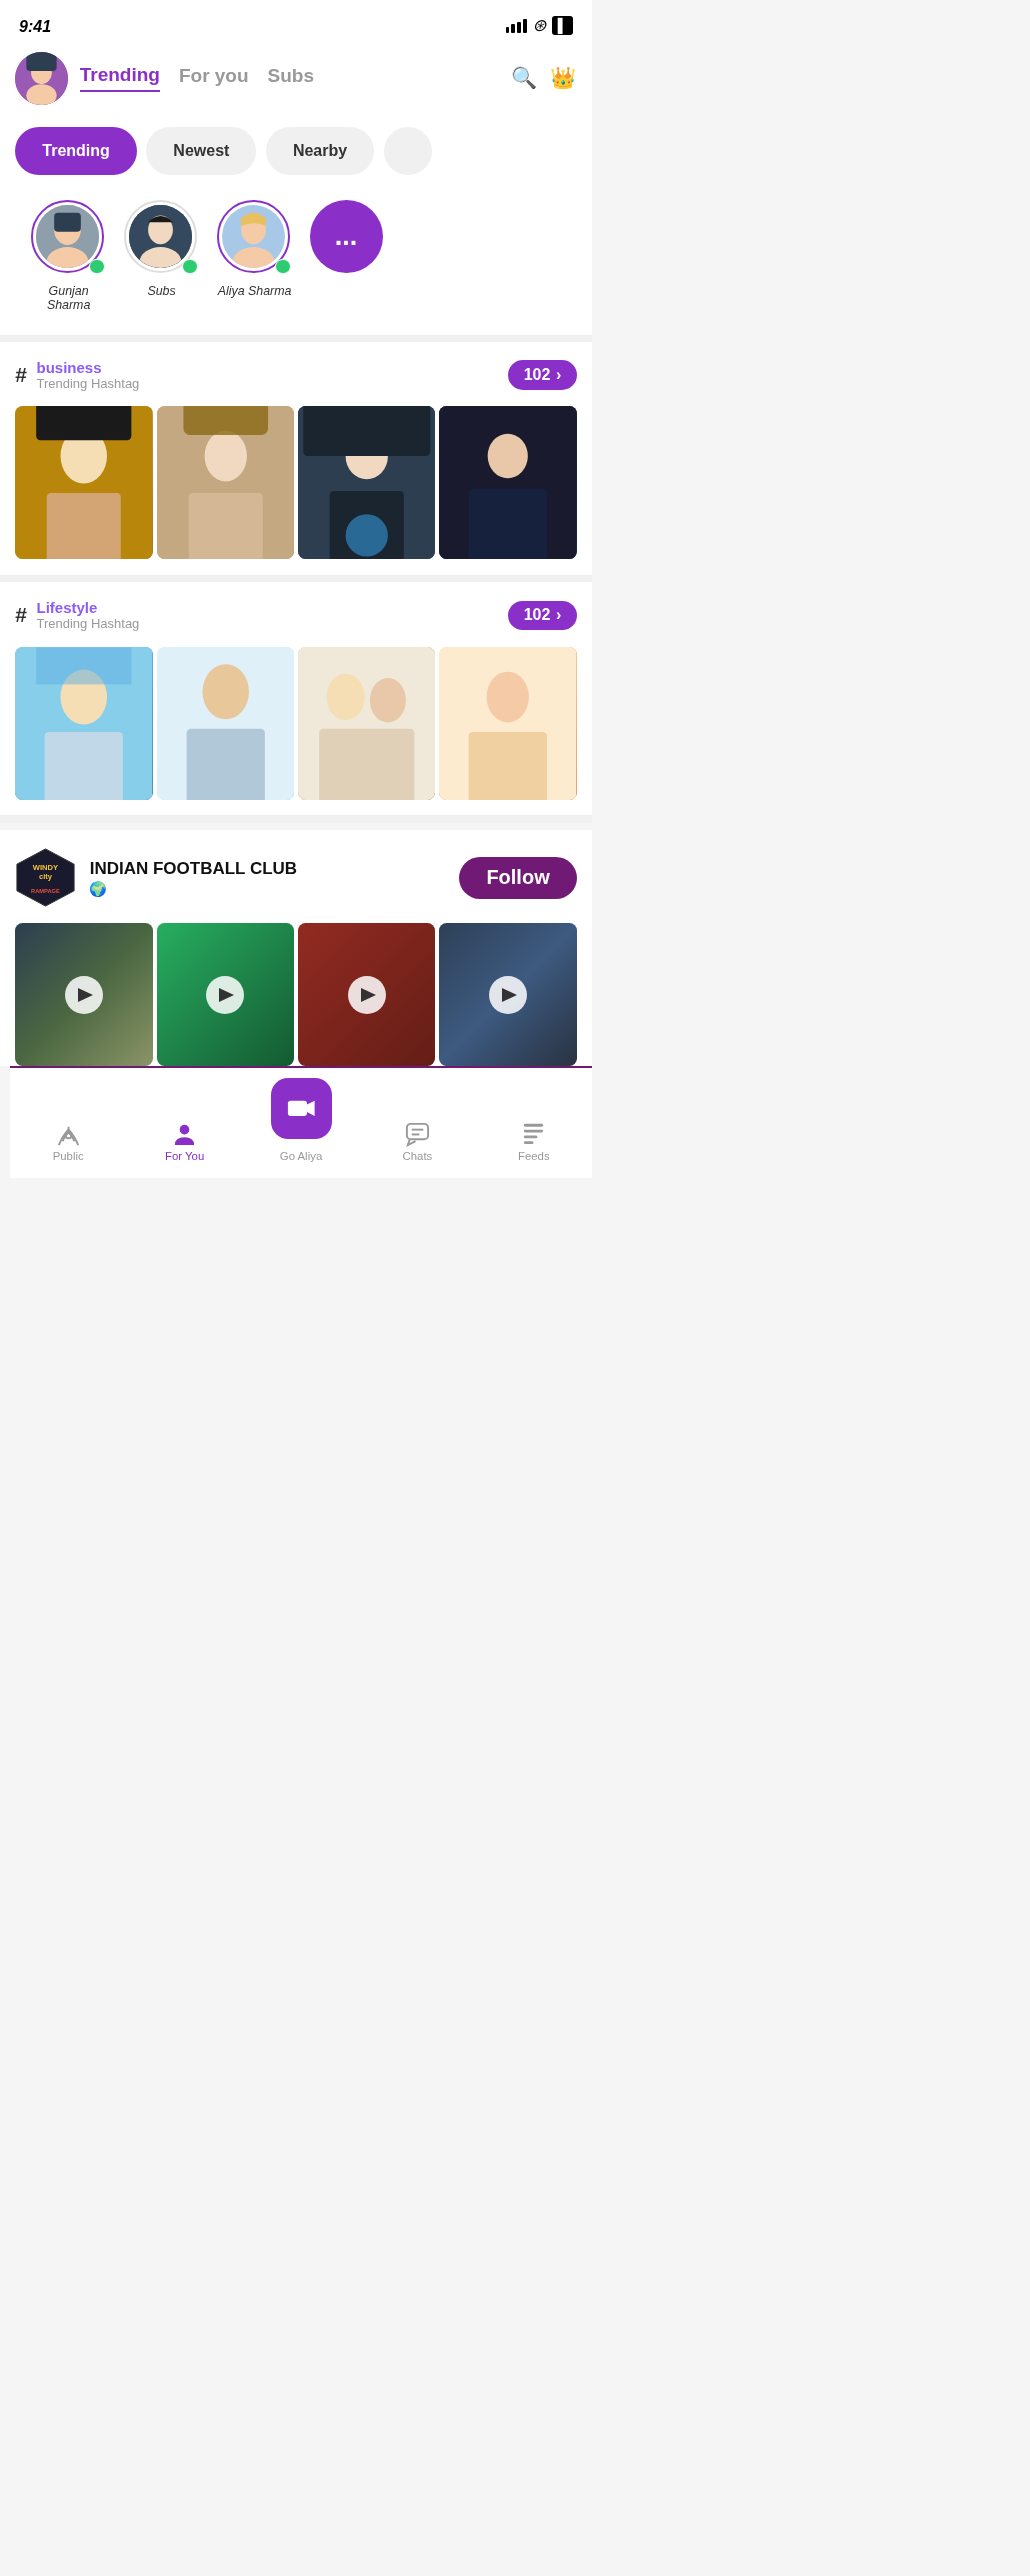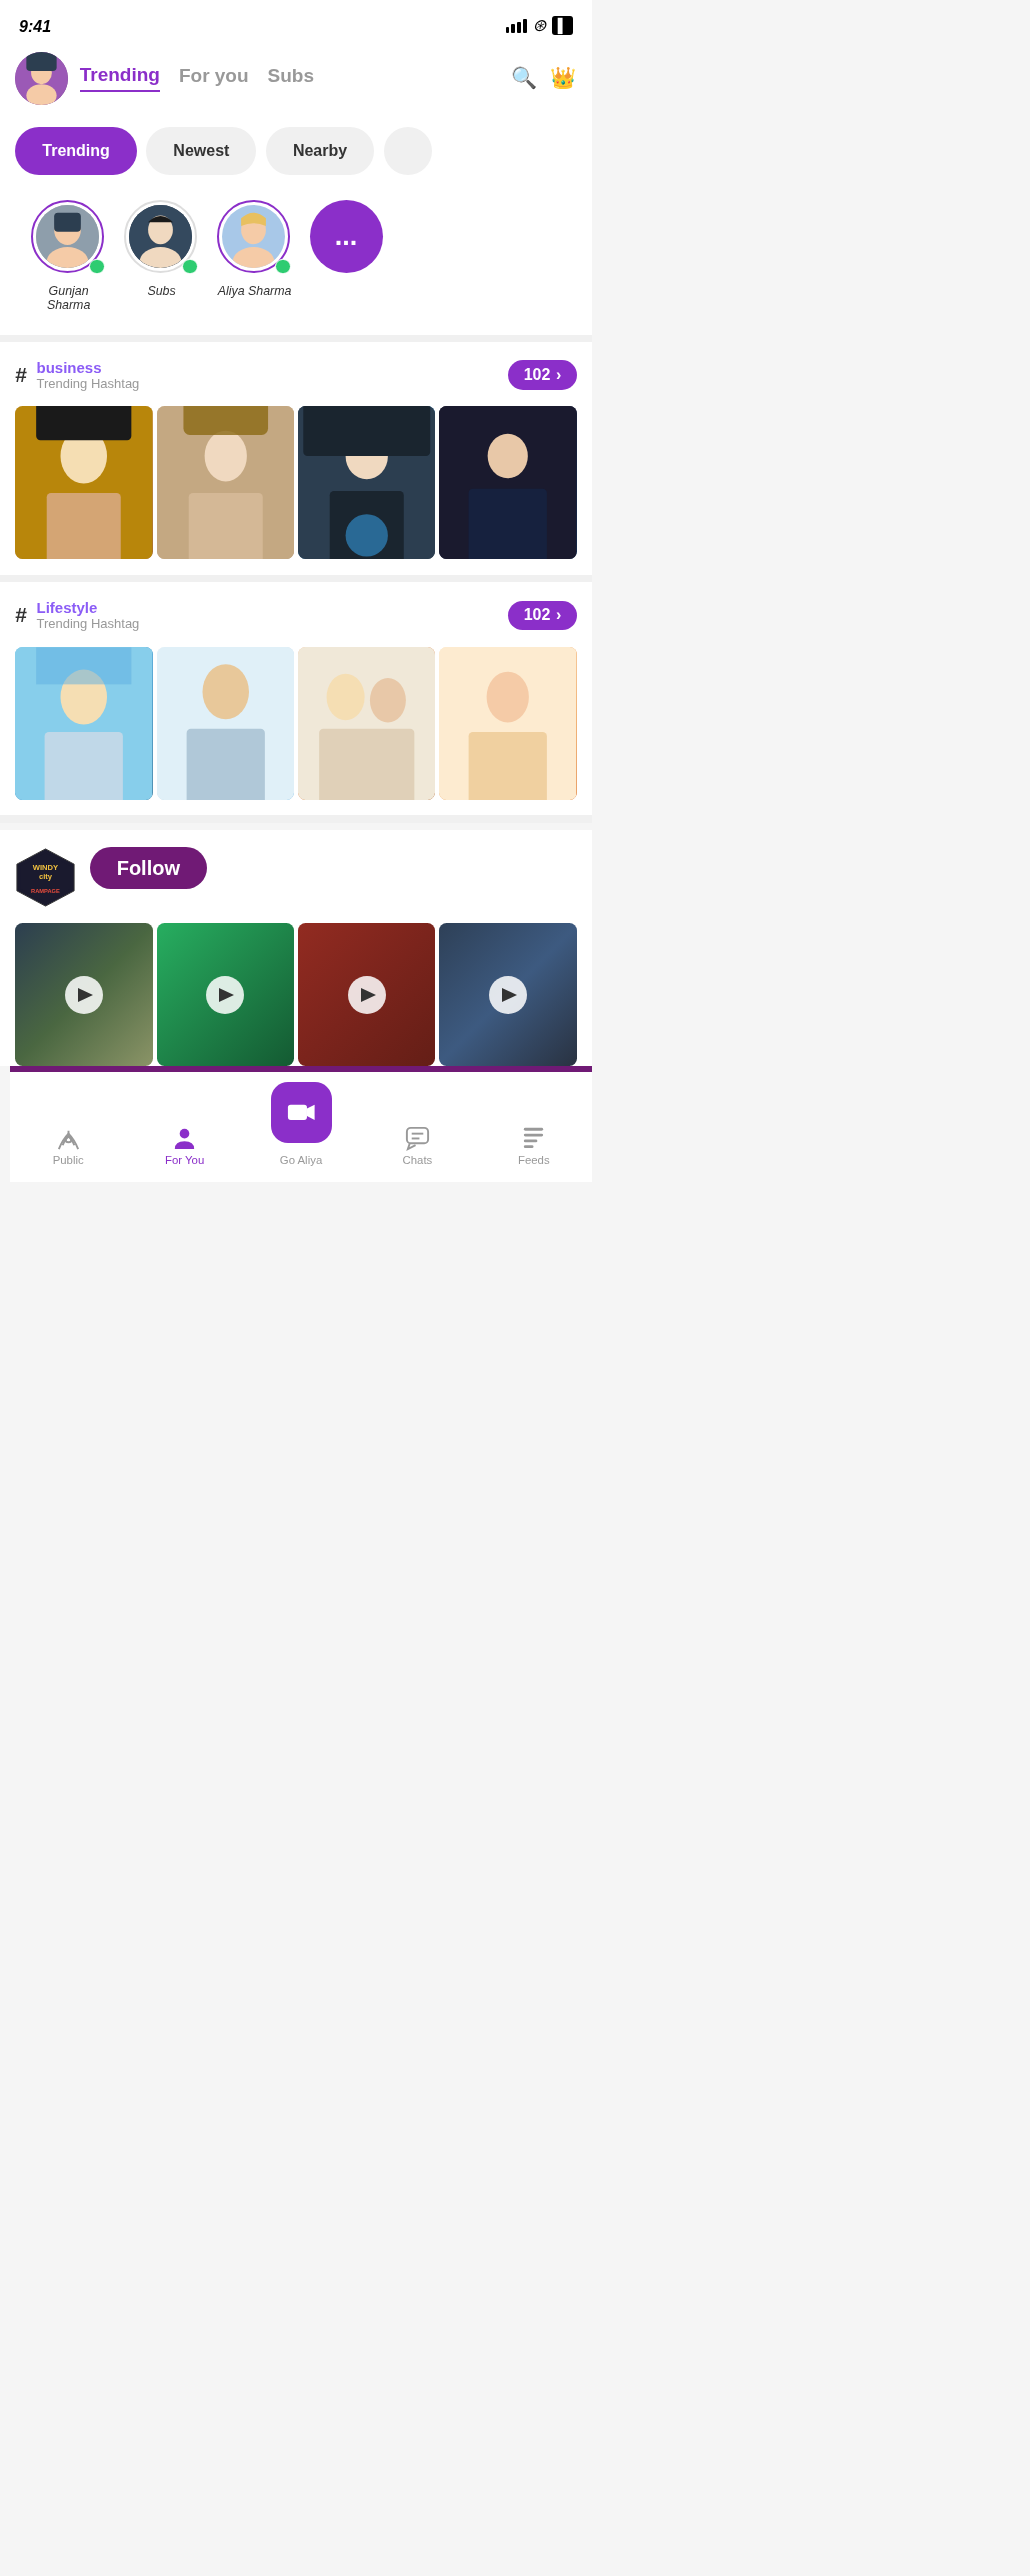--- a/index.html
+++ b/index.html
@@ -261,21 +261,21 @@
     .photo-4b { background: linear-gradient(135deg, #fdebd0 0%, #f0b27a 40%, #e67e22 70%, #d35400 100%); }
 
     
     .club-card {
       background: white;
       margin-top: 7.6px;
       padding: 17px 15.3px 0;
     }
     .club-header {
       display: flex;
-      align-items: flex-start;
+      align-items: center;
       gap: 13.4px;
       margin-bottom: 15.3px;
     }
     .club-info { flex: 1; }
     .club-name {
       font-size: 17px;
       font-weight: 800;
       color: #111;
     }
     .club-type {
@@ -340,21 +340,21 @@
       cursor: pointer;
     }
 
     
     .bottom-nav {
       background: white;
       display: flex;
       align-items: flex-end;
       justify-content: space-around;
       padding: 9.5px 0 15.3px;
-      border-top: 6px solid #701a75;
+      border-top: 2px solid #701a75;
       position: sticky;
       bottom: 0;
       margin-left: 10px;
     }
     .nav-item {
       display: flex;
       flex-direction: column;
       align-items: center;
       gap: 3.8px;
       cursor: pointer;
@@ -595,20 +595,26 @@
 
     <div style="width:61px;height:61px;flex-shrink:0;">
       <svg width="61" height="61" viewBox="0 0 64 64">
         <polygon points="32,2 62,18 62,46 32,62 2,46 2,18" fill="#1a1a2e" stroke="#333" stroke-width="1"></polygon>
         <polygon points="32,6 58,20 58,44 32,58 6,44 6,20" fill="#1a1a2e"></polygon>
         <text x="32" y="24" text-anchor="middle" fill="#f0c040" font-size="8" font-weight="900" font-family="Arial">WINDY</text>
         <text x="32" y="34" text-anchor="middle" fill="#f0c040" font-size="8" font-weight="700" font-family="Arial">city</text>
         <text x="32" y="48" text-anchor="middle" fill="#e74c3c" font-size="6" font-weight="700" font-family="Arial">RAMPAGE</text>
       </svg>
     </div>
+    <div class="club-info">
+      <div class="club-name">INDIAN FOOTBALL CLUB</div>
+      <div class="club-type">
+        <span>🌍</span>
+      </div>
+    </div>
     <button class="follow-btn">Follow</button>
   </div>
 
   <div class="video-grid">
     <div class="video-thumb video-1">
       <div class="play-btn">
         <div class="play-triangle"></div>
       </div>
     </div>
     <div class="video-thumb video-2">

